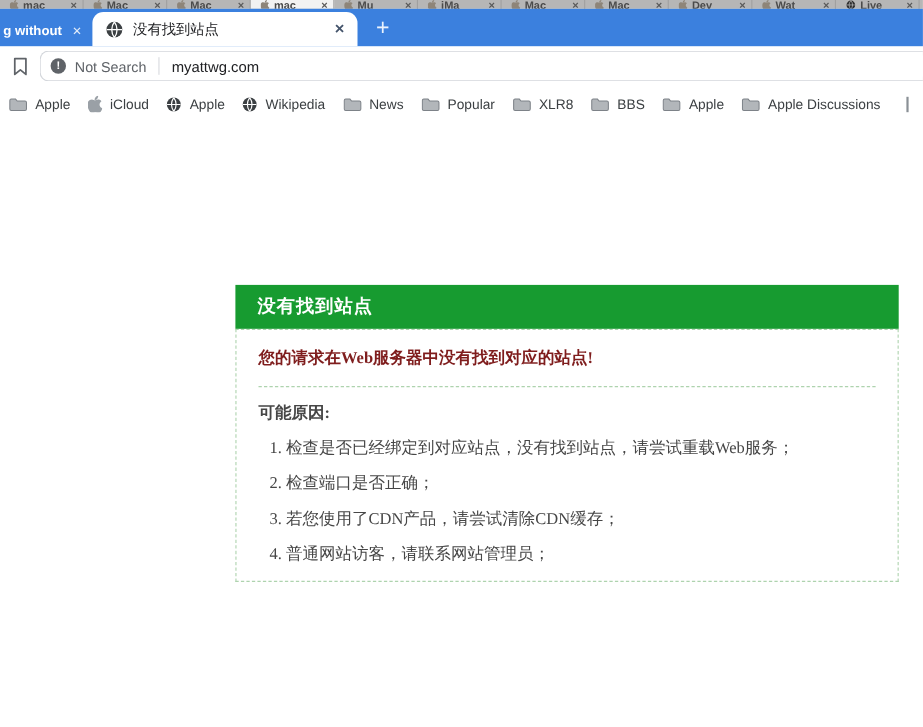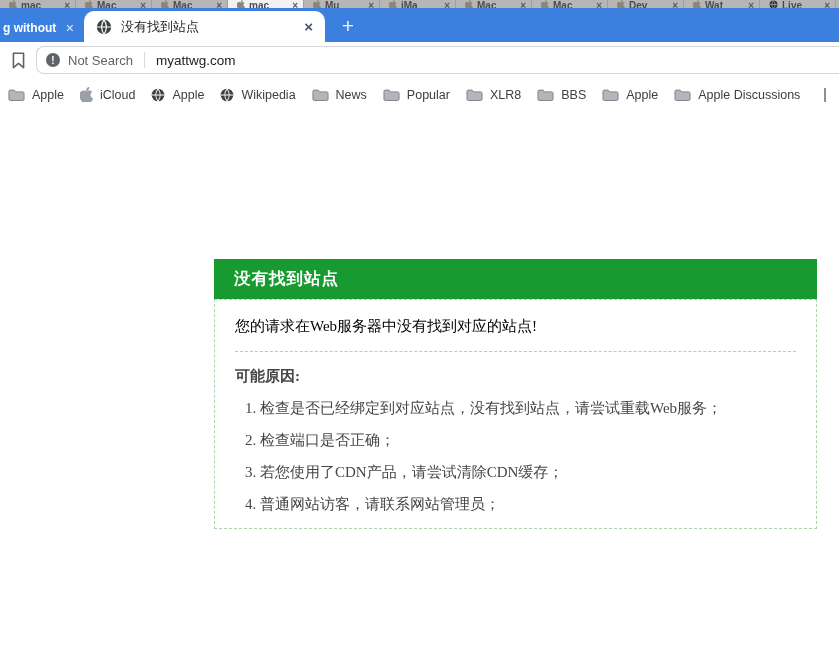--- a/index.html
+++ b/index.html
@@ -48,21 +48,21 @@
   .bm-divider { margin-left:auto; margin-right:5px; width:2px; height:14px; background:#8a9096; flex:none; }
 
   
   .page { position:relative; height:550px; background:#fff;
           font-family:"Liberation Serif","DejaVu Serif",serif; }
   .error-wrap { position:absolute; left:214px; top:148px; width:603px; }
   .error-header { height:40px; background:#179b30; color:#fff; font-weight:700;
                   font-size:16.5px; line-height:40px; padding-left:20px; letter-spacing:1px; }
   .error-content { border:1px dashed #aed3ae; background:#fff; padding:16px 20px 14px 20px;
                    font-size:15px; color:#464646; }
-  .error-msg { color:#000000; font-weight:400; line-height:20px; }
+  .error-msg { color:#7f1d1d; font-weight:700; line-height:20px; }
   .dashed-hr { border:none; border-top:1px dashed #aed3ae; margin:15px 0 0 0; }
   .sec-heading { font-size:15px; font-weight:700; color:#464646; margin-top:14px; line-height:20px; }
   .error-content ol { margin:6px 0 0 0; padding-left:25px; }
   .error-content li { margin-top:12px; line-height:20px; }
   .solutions-heading { margin-top:22px; }
 </style>
 </head>
 <body>
 
 <div class="window">

